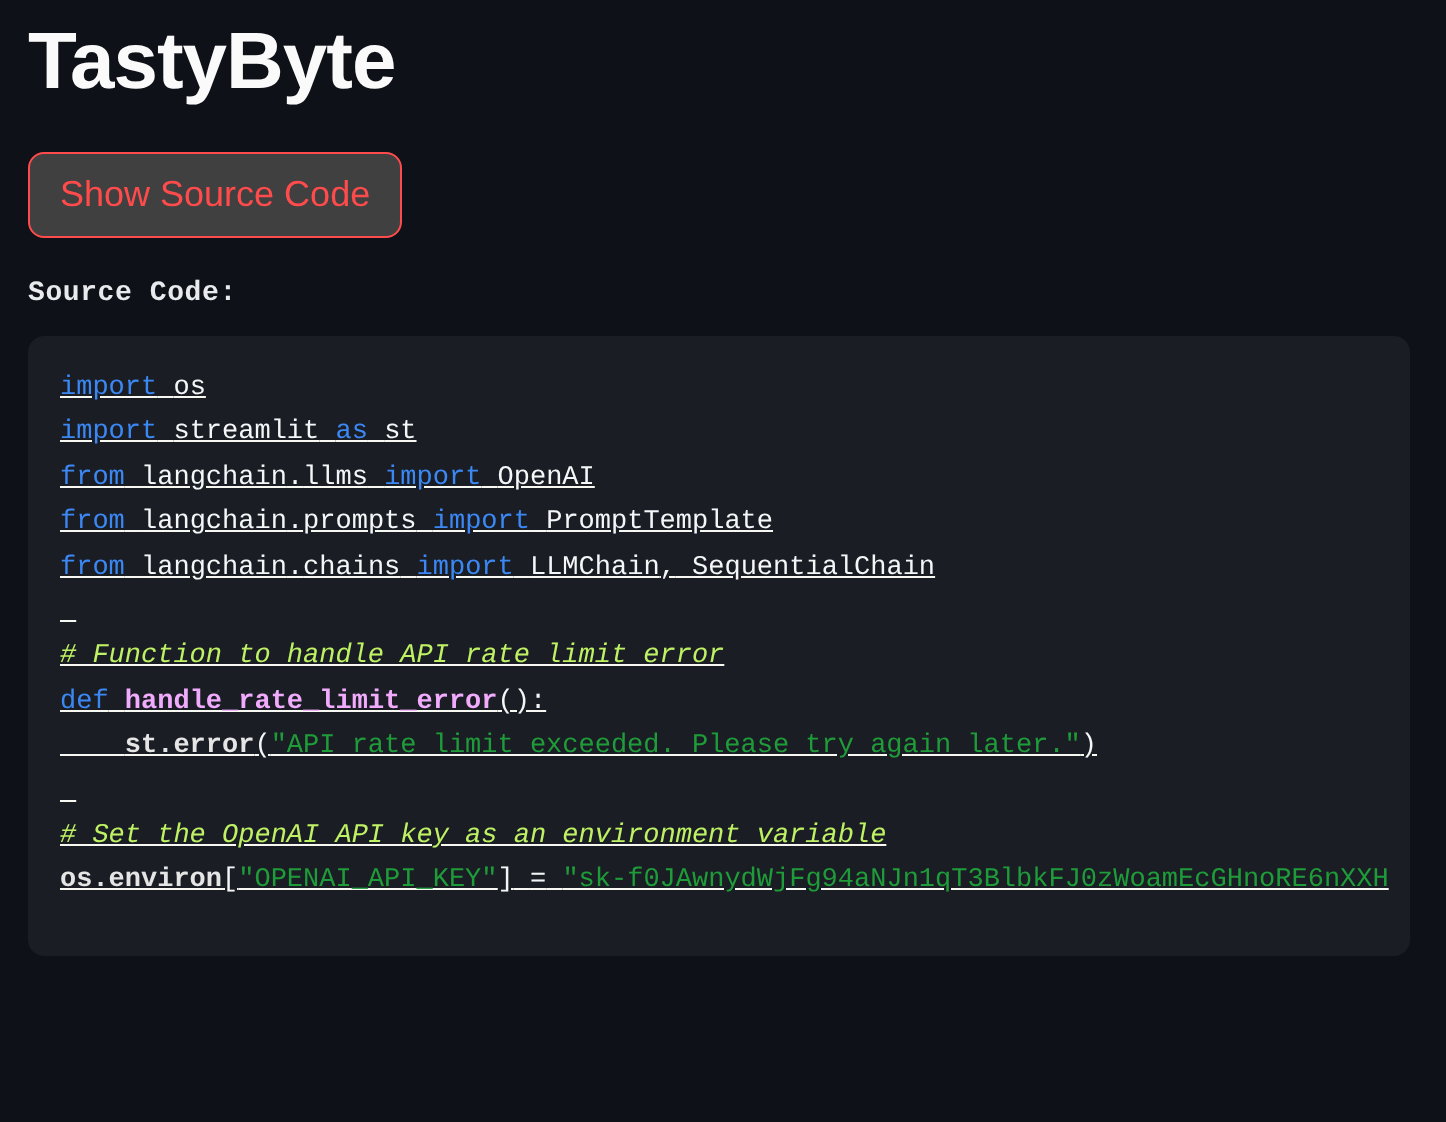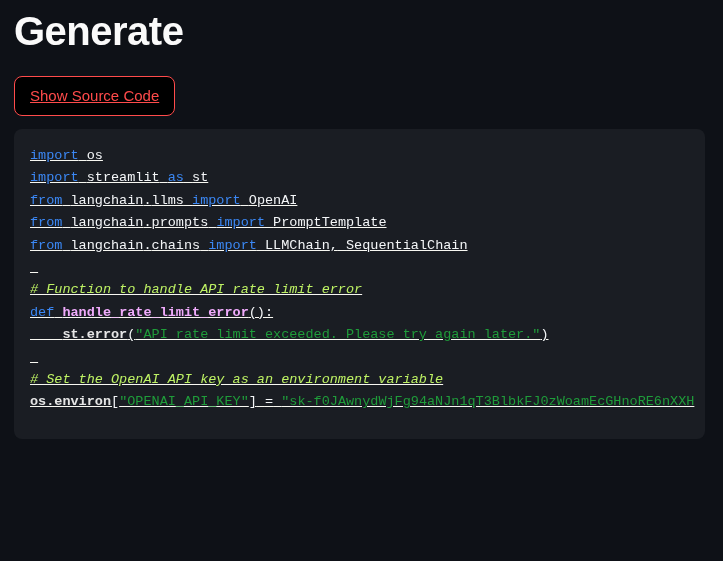--- a/index.html
+++ b/index.html
@@ -39,31 +39,30 @@
     line-height: 1.62;
     color: #fafafa;
     max-width: 700px;
     font-family: "Liberation Sans", sans-serif;
   }
   .btn-row {
     padding-top: 22px;
   }
   .source-button {
     display: inline-block;
-    background: #000000;
+    background: #404040;
     border: 1px solid #ff4b4b;
     color: #ff4b4b;
     border-radius: 8px;
-    font-size: 15px;
+    font-size: 18px;
     line-height: 1;
     padding: 11px 15px 12px 15px;
     font-family: "Liberation Sans", sans-serif;
     cursor: pointer;
     outline: none;
-    text-decoration: underline;
   }
   .source-label {
     margin: 0;
     padding-top: 20px;
     font-family: "Liberation Mono", "DejaVu Sans Mono", monospace;
     font-size: 14px;
     font-weight: 700;
     color: #e8eaed;
     letter-spacing: 0.3px;
   }
@@ -96,25 +95,26 @@
   .tok-str  { color: #1f9c3a; }
   .tok-cmt  { color: #bef264; font-style: italic; }
   .tok-punc { color: #f4f6f8; }
   .tok-op   { color: #f4f6f8; }
 </style>
 </head>
 <body>
 
 <div class="app">
 
-  <h1 class="page-title">Generate</h1>
+  <h1 class="page-title">TastyByte</h1>
 
 
   <div class="btn-row">
     <button class="source-button">Show Source Code</button>
   </div>
 
+  <p class="source-label">Source Code:</p>
 
   <div class="code-block">
     <pre class="code" id="code-pre"><span class="ln"><span class="tok-kw">import</span><span class="tok-punc"> </span><span class="tok-name">os</span></span><span class="ln"><span class="tok-kw">import</span><span class="tok-punc"> </span><span class="tok-name">streamlit</span><span class="tok-punc"> </span><span class="tok-kw">as</span><span class="tok-punc"> </span><span class="tok-name">st</span></span><span class="ln"><span class="tok-kw">from</span><span class="tok-punc"> </span><span class="tok-name">langchain</span><span class="tok-op">.</span><span class="tok-name">llms</span><span class="tok-punc"> </span><span class="tok-kw">import</span><span class="tok-punc"> </span><span class="tok-name">OpenAI</span></span><span class="ln"><span class="tok-kw">from</span><span class="tok-punc"> </span><span class="tok-name">langchain</span><span class="tok-op">.</span><span class="tok-name">prompts</span><span class="tok-punc"> </span><span class="tok-kw">import</span><span class="tok-punc"> </span><span class="tok-name">PromptTemplate</span></span><span class="ln"><span class="tok-kw">from</span><span class="tok-punc"> </span><span class="tok-name">langchain</span><span class="tok-op">.</span><span class="tok-name">chains</span><span class="tok-punc"> </span><span class="tok-kw">import</span><span class="tok-punc"> </span><span class="tok-name">LLMChain</span><span class="tok-op">,</span><span class="tok-punc"> </span><span class="tok-name">SequentialChain</span></span><span class="ln">&nbsp;</span><span class="ln"><span class="tok-cmt"># Function to handle API rate limit error</span></span><span class="ln"><span class="tok-kw">def</span><span class="tok-punc"> </span><span class="tok-def">handle_rate_limit_error</span><span class="tok-punc">():</span></span><span class="ln"><span class="tok-punc">    </span><span class="tok-bold">st.error</span><span class="tok-punc">(</span><span class="tok-str">"API rate limit exceeded. Please try again later."</span><span class="tok-punc">)</span></span><span class="ln">&nbsp;</span><span class="ln"><span class="tok-cmt"># Set the OpenAI API key as an environment variable</span></span><span class="ln"><span class="tok-bold">os.environ</span><span class="tok-punc">[</span><span class="tok-str">"OPENAI_API_KEY"</span><span class="tok-punc">]</span><span class="tok-punc"> </span><span class="tok-op">=</span><span class="tok-punc"> </span><span class="tok-str">"sk-f0JAwnydWjFg94aNJn1qT3BlbkFJ0zWoamEcGHnoRE6nXXH</span></span></pre>
   </div>
 
 </div>
 
 </body></html>

